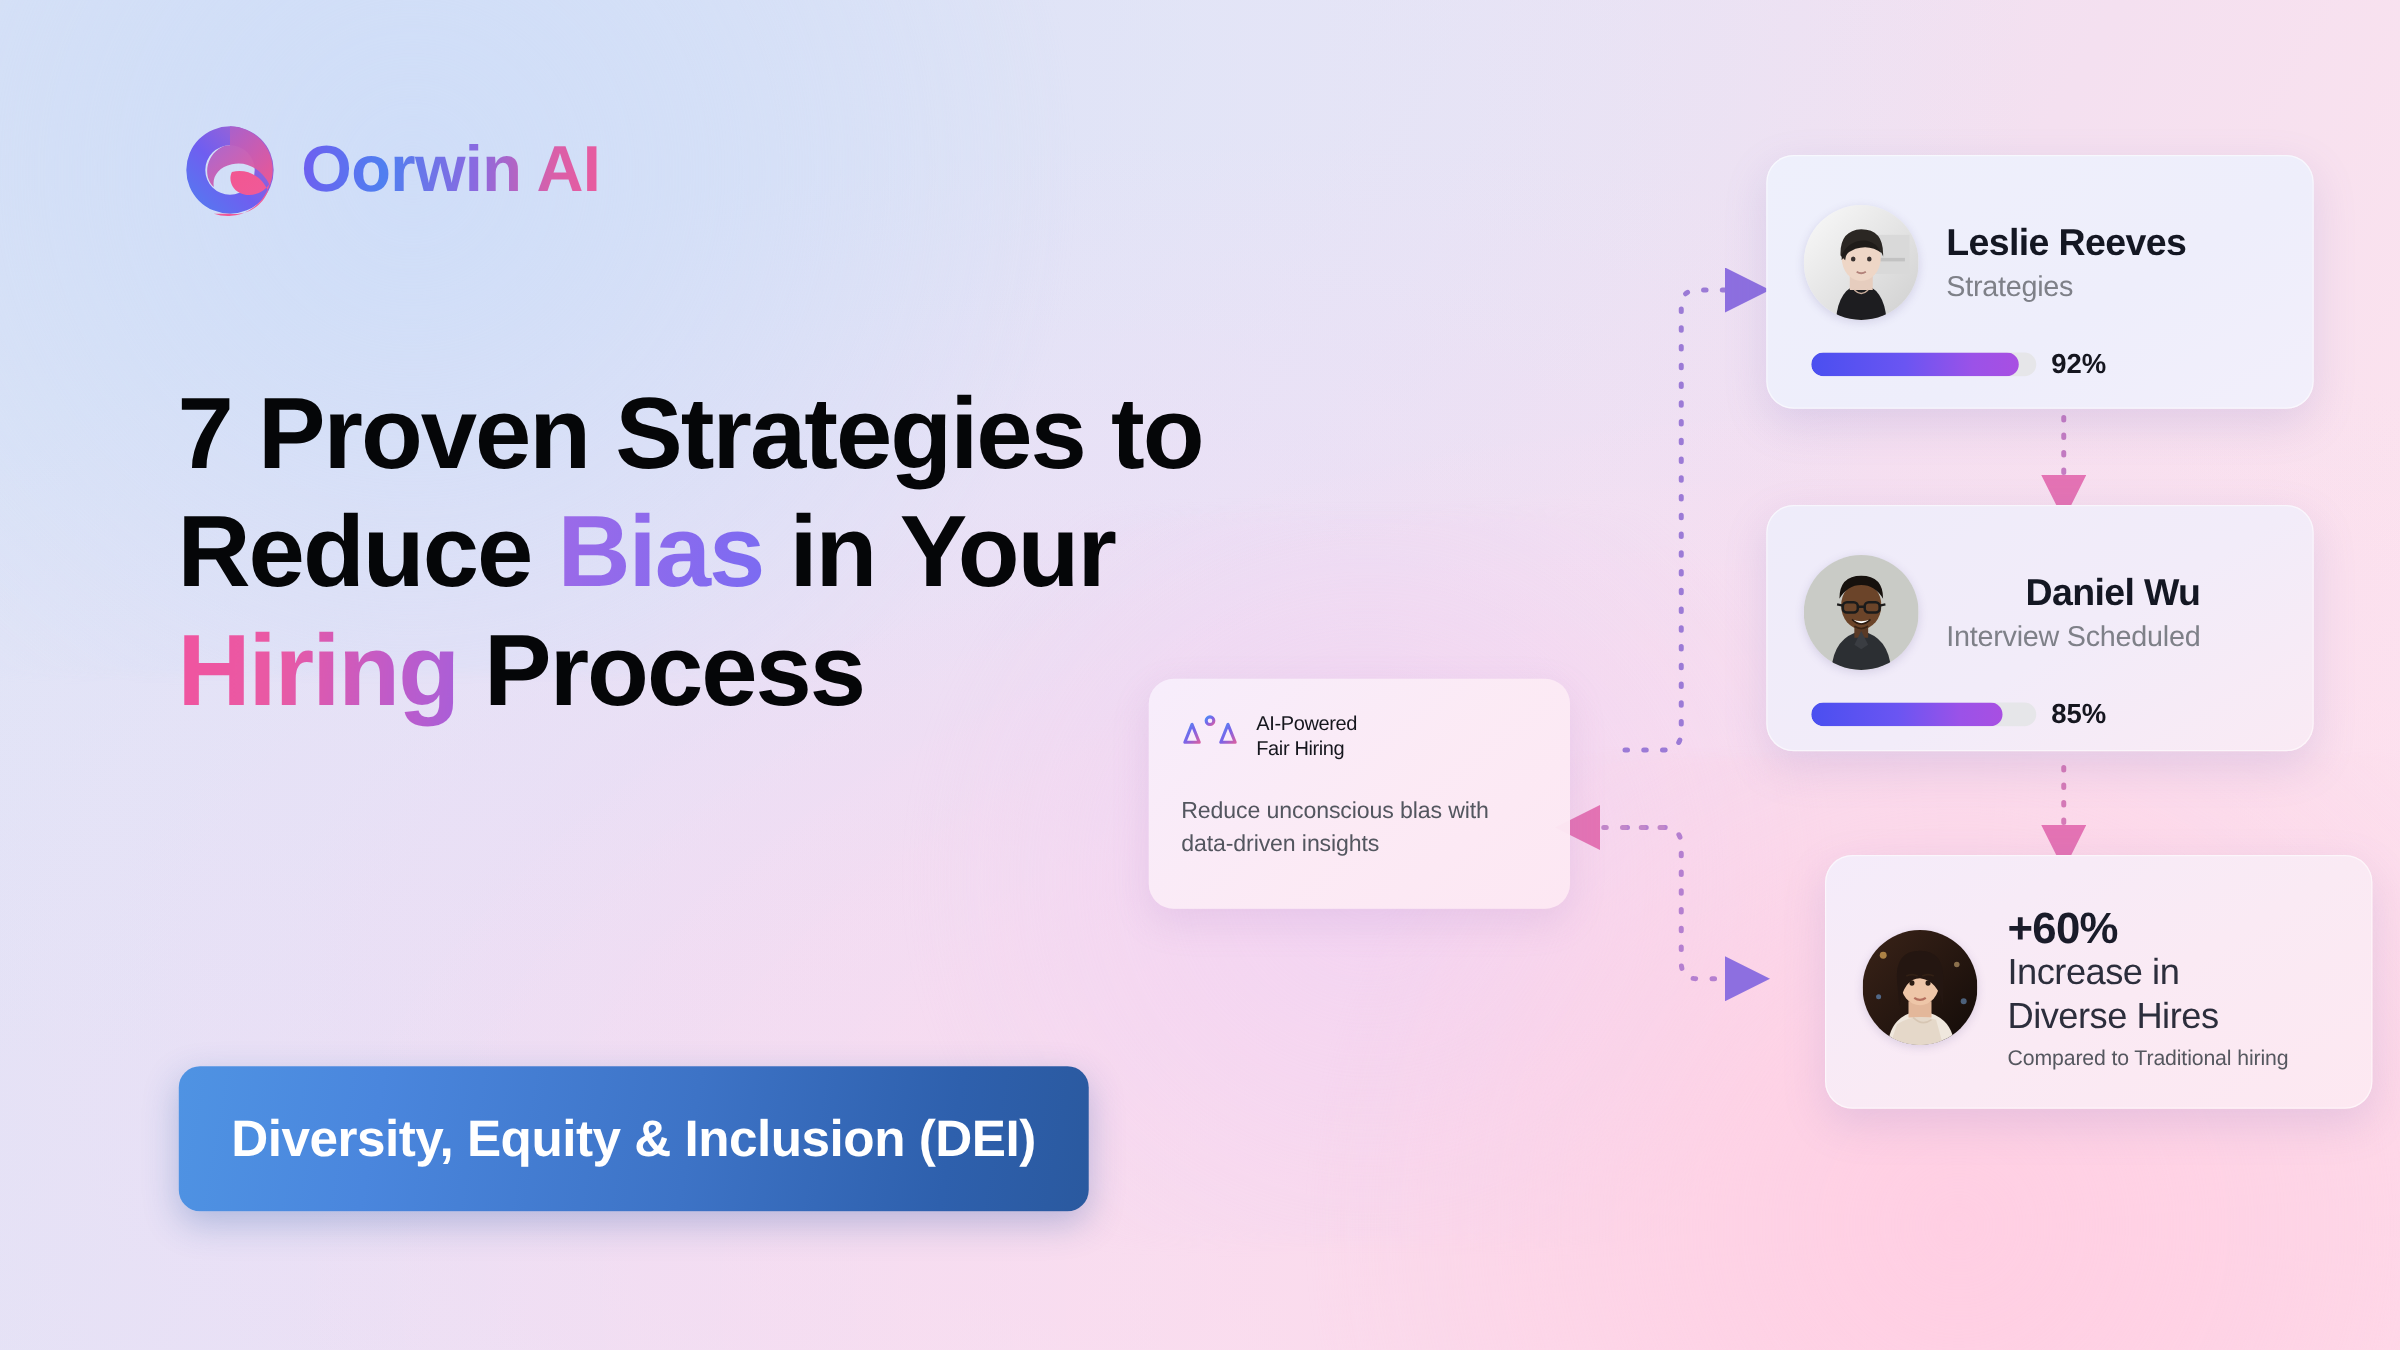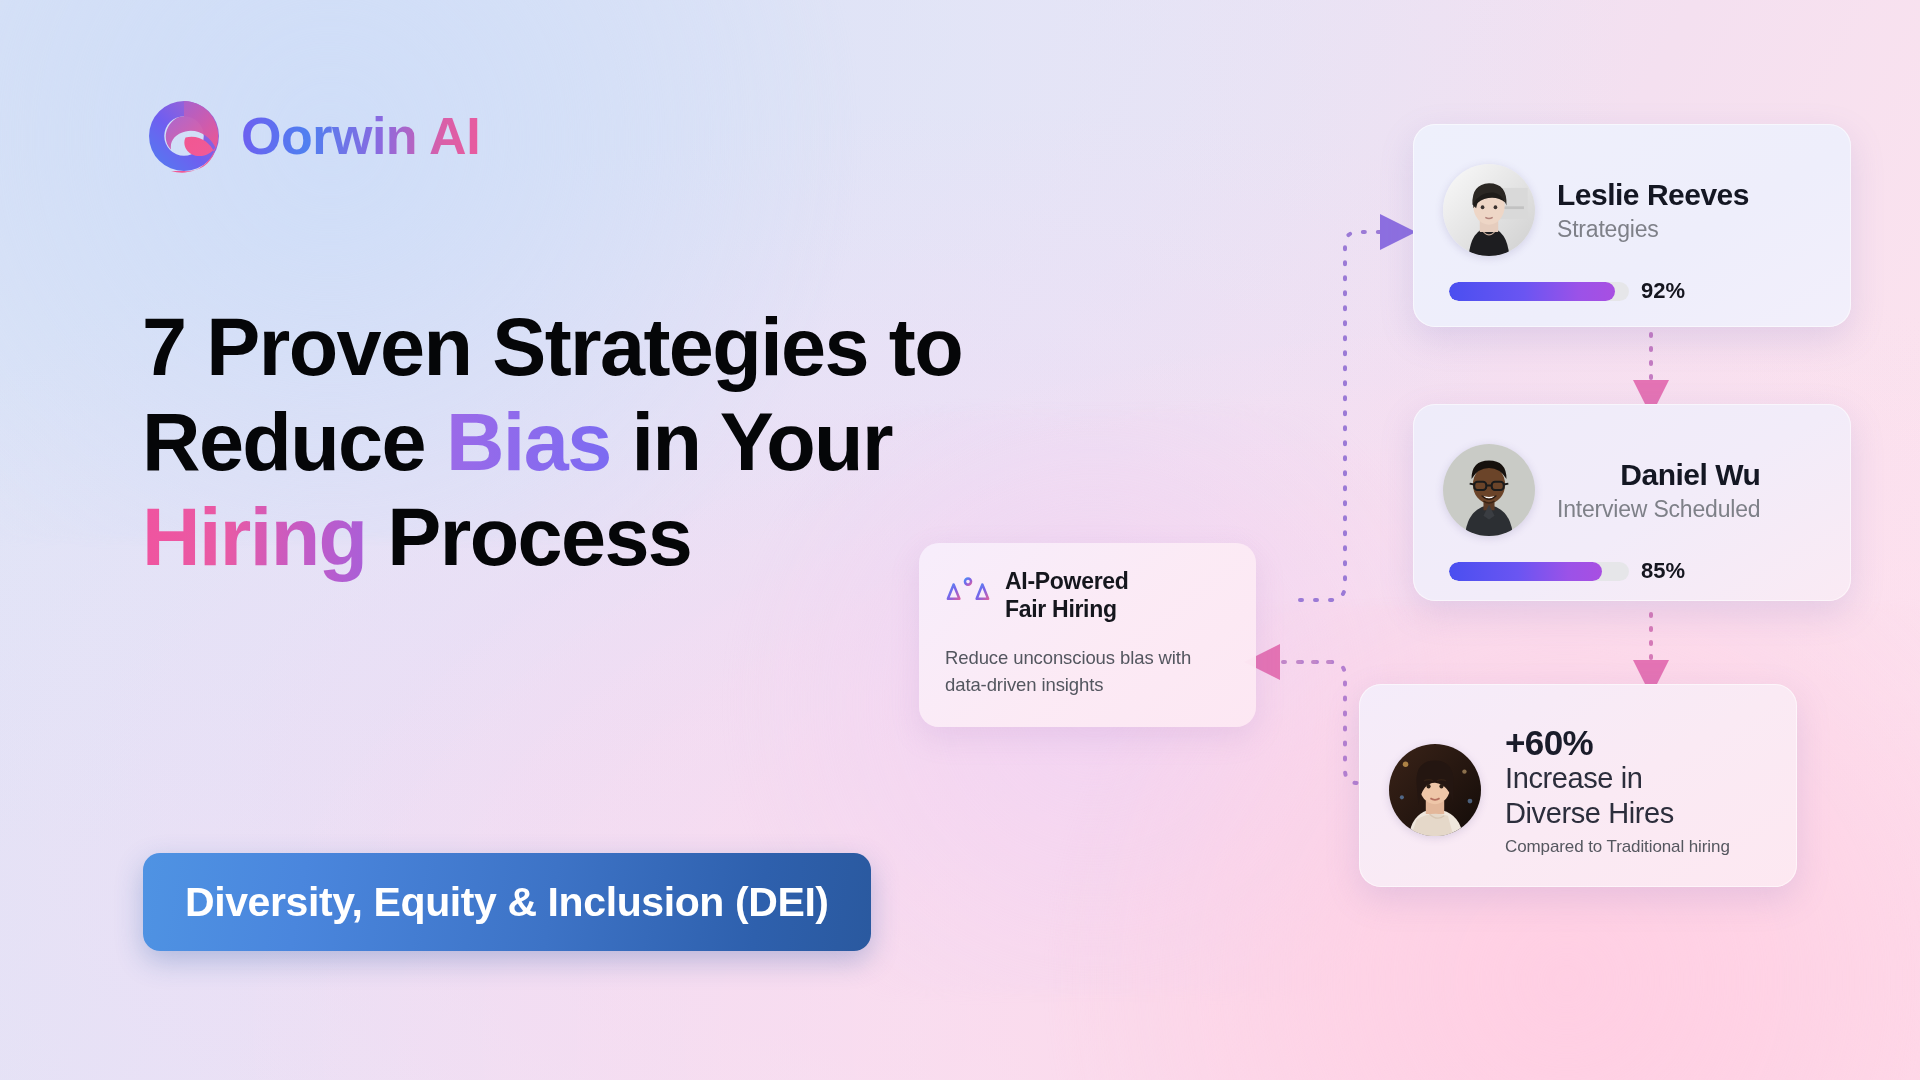--- a/index.html
+++ b/index.html
@@ -64,42 +64,42 @@
   }
   .hl-hiring {
     background:linear-gradient(95deg,#f0549f 0%,#e85aa5 38%,#c05bc8 75%,#a95fd8 100%);
     -webkit-background-clip:text; background-clip:text;
     -webkit-text-fill-color:transparent; color:transparent;
   }
 
   
   .dei-pill {
     position:absolute; left:143px; top:853px;
-    height:98px; padding:0 42px;
+    height:116px; padding:0 42px;
     display:flex; align-items:center;
     border-radius:17px;
     background:linear-gradient(100deg,#4f93e3 0%,#4a86dd 22%,#3d73c6 56%,#2e60ad 84%,#2a599f 100%);
     box-shadow:0 10px 28px rgba(48,94,166,0.30);
     color:#ffffff; font-size:41px; font-weight:700; letter-spacing:-0.4px;
     white-space:nowrap;
   }
 
   
   .feature-card {
     position:absolute; left:919px; top:543px;
     width:337px; height:184px;
     border-radius:20px;
     background:linear-gradient(140deg, rgba(247,238,252,0.96) 0%, rgba(252,235,245,0.96) 55%, rgba(253,232,243,0.96) 100%);
     box-shadow:0 10px 30px rgba(160,120,190,0.16);
     padding:24px 26px 22px 26px;
   }
   .fc-top { display:flex; align-items:center; gap:14px; }
   .fc-icon { width:46px; height:46px; flex:0 0 auto; }
   .fc-title {
-    font-size:23px; font-weight:700; color:#15161d;
+    font-size:16px; font-weight:400; color:#15161d;
     line-height:1.22; letter-spacing:-0.3px;
   }
   .fc-desc {
     margin-top:22px;
     font-size:18.5px; line-height:1.44; color:#53565f; letter-spacing:-0.1px;
   }
 
   
   .rcard {
     position:absolute;
@@ -110,21 +110,21 @@
   #card-leslie {
     left:1413px; top:124px; width:438px; height:203px;
     background:linear-gradient(150deg,#eef0fc 0%,#eeeefb 60%,#f2effb 100%);
   }
   #card-daniel {
     left:1413px; top:404px; width:438px; height:197px;
     background:linear-gradient(150deg,#eeecfa 0%,#f2ecf9 55%,#faeaf4 100%);
     text-align:right;
   }
   #card-stat {
-    left:1359px; top:684px; width:438px; height:203px;
+    left:1460px; top:684px; width:438px; height:203px;
     background:linear-gradient(150deg,#f4ecfa 0%,#faeaf4 55%,#fde8f1 100%);
   }
   .rc-head { display:flex; align-items:center; gap:22px; }
   .avatar {
     width:92px; height:92px; border-radius:50%;
     flex:0 0 auto; overflow:hidden; position:relative;
     box-shadow:0 2px 8px rgba(90,80,140,0.18);
   }
   .avatar svg { display:block; width:100%; height:100%; }
   .rc-name { font-size:30px; font-weight:800; color:#141723; letter-spacing:-0.5px; }

